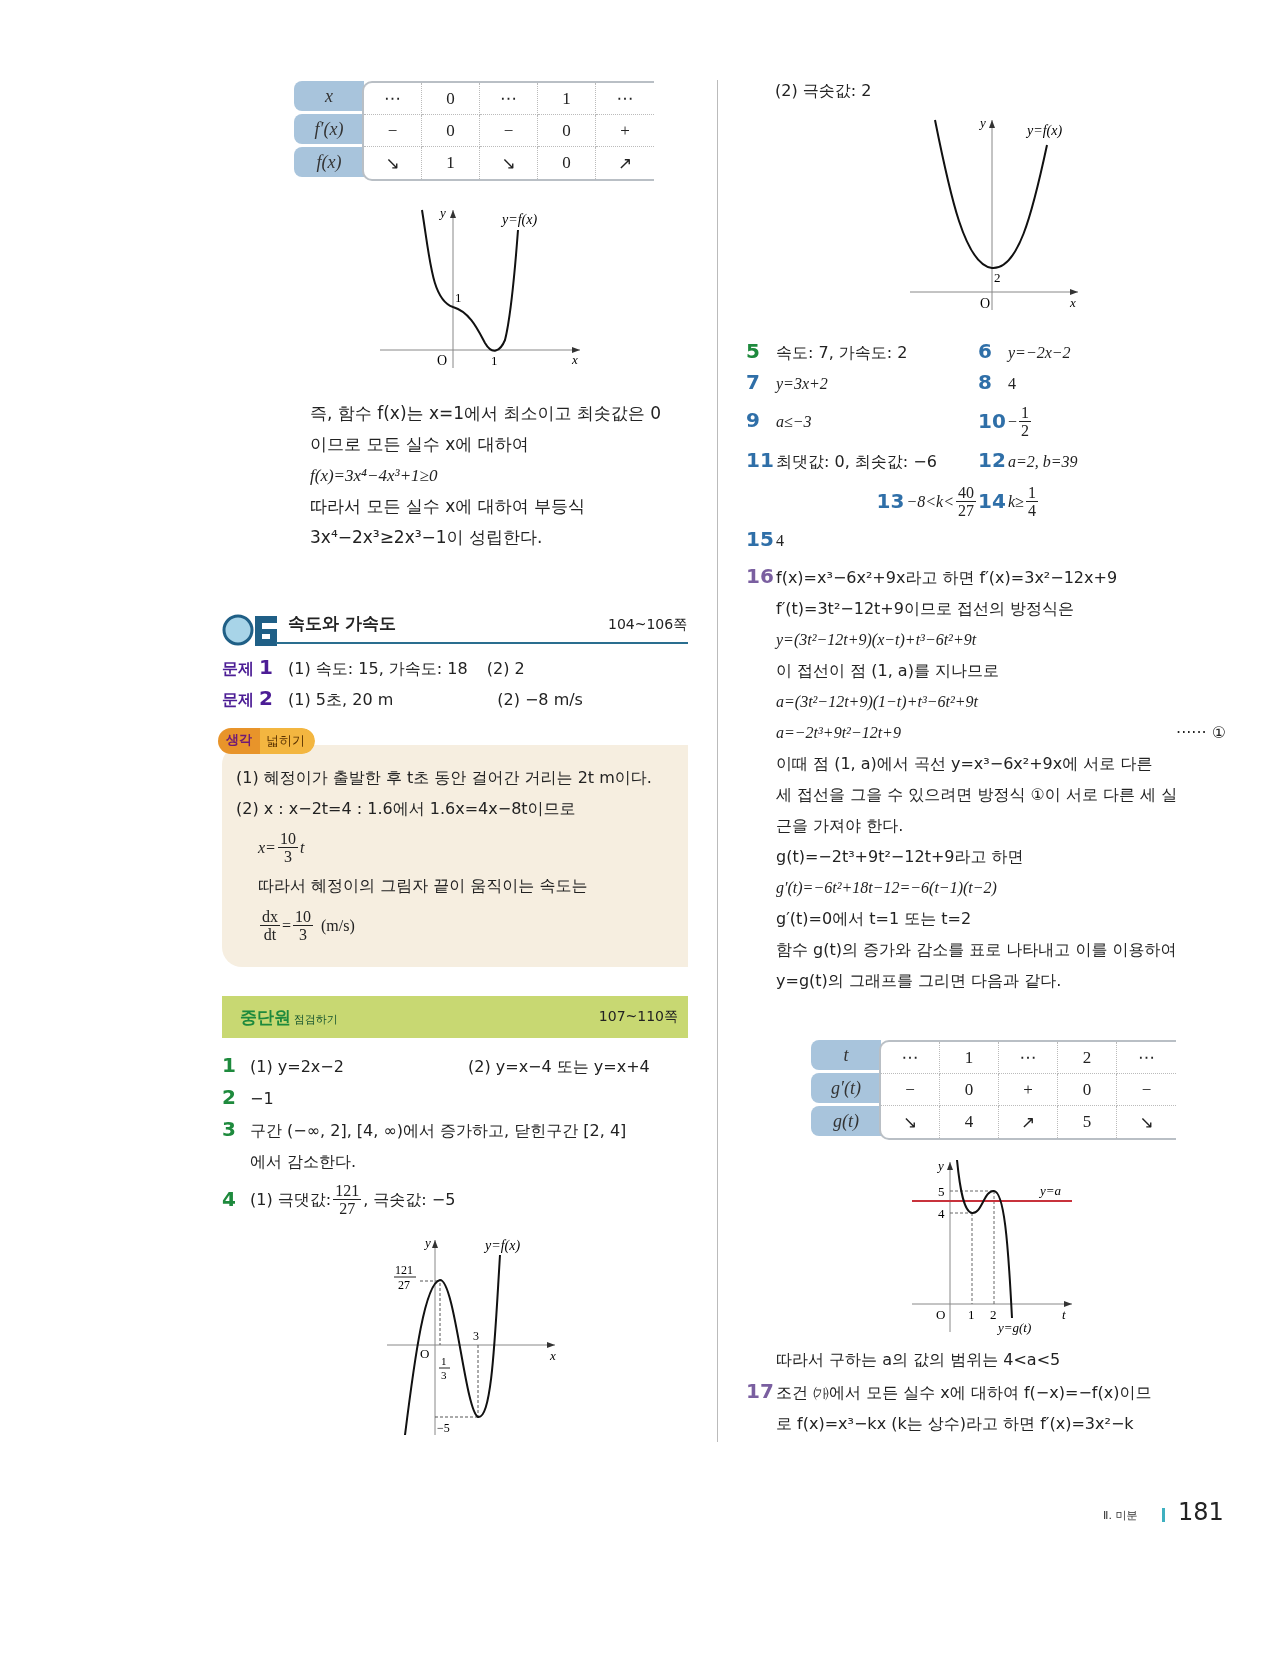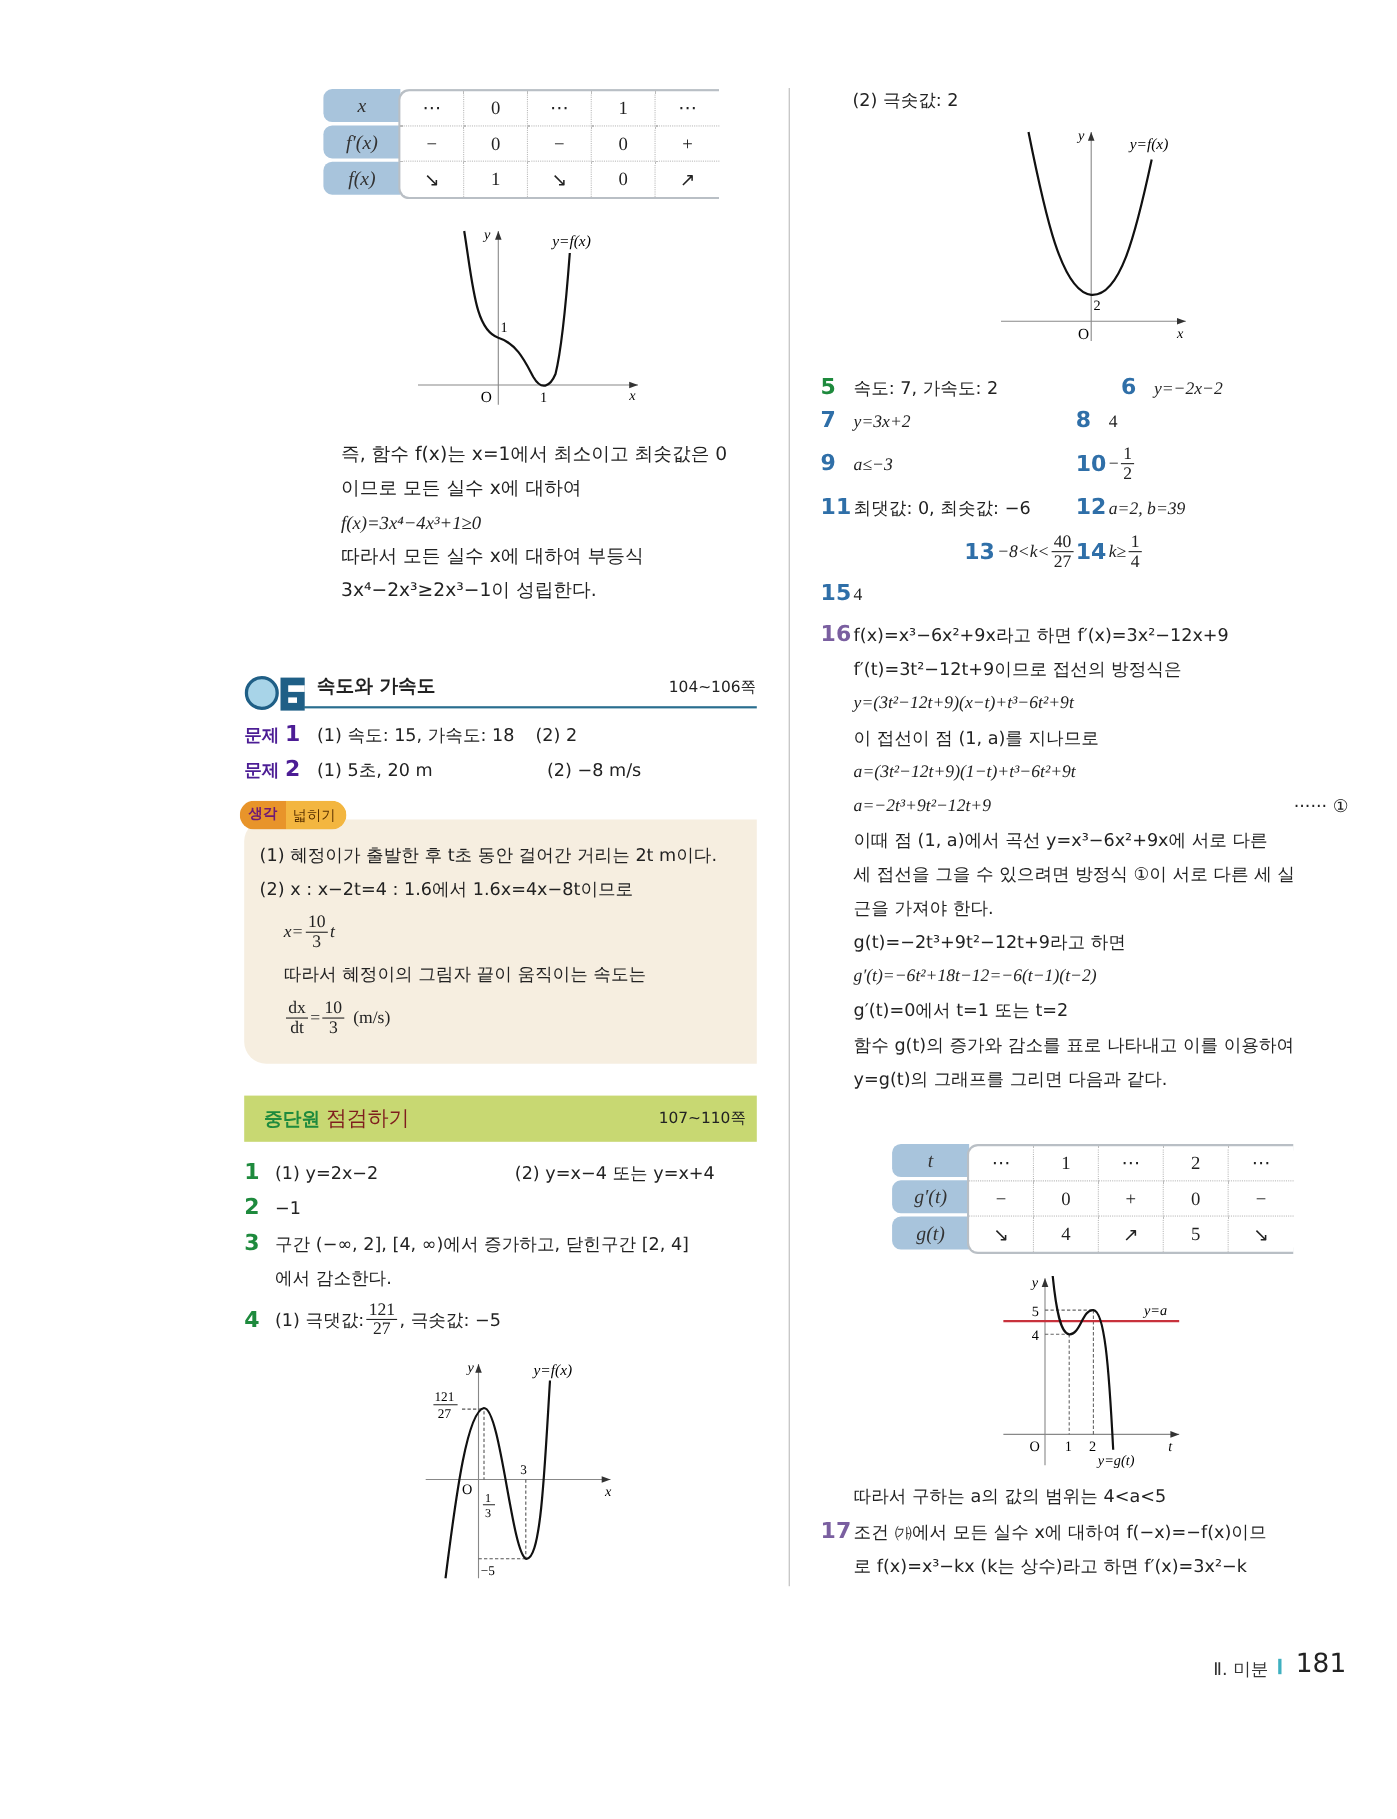--- a/index.html
+++ b/index.html
@@ -27,32 +27,32 @@
 
   
   .think-box { position:absolute; left: 222px; top: 745px; width: 466px; height: 222px; background: #f6eee0; border-radius: 20px 0 0 20px; }
   .think-tag { position:absolute; left: 218px; top: 728px; height: 26px; display:flex; border-radius: 13px; overflow: hidden; }
   .think-tag .a { background:#e8942a; color:#701a75; font-family:"DejaVu Sans",sans-serif; font-weight:bold; font-size: 13px; padding: 3px 8px; }
   .think-tag .b { background:#f3b640; color:#5a3200; font-family:"DejaVu Sans",sans-serif; font-size: 13px; padding: 4px 10px 3px 6px; border-radius: 0 13px 13px 0; }
 
   
   .unit-bar { position:absolute; left: 222px; top: 996px; width: 466px; height: 42px; background: #c8d872; display:flex; align-items:center; justify-content: space-between; padding: 0 10px 0 18px; }
   .unit-bar .t1 { font-family:"DejaVu Sans",sans-serif; font-weight:bold; color:#1e8a3d; font-size: 17px; }
-  .unit-bar .t2 { font-family:Liberation Sans, sans-serif; color:#7f1d1d; font-size: 19px; }
+  .unit-bar .t2 { font-family:Liberation Serif, serif; color:#14532d; font-size: 11px; }
   .unit-bar .pg { font-family:"DejaVu Sans",sans-serif; font-size: 14px; color:#222; }
 
   .num { font-family: "DejaVu Sans", sans-serif; font-weight: bold; font-size: 20px; display:inline-block; }
   .num.green { color: #1e8a3d; }
   .num.blue { color: #2f6fa8; }
   .num.purple { color: #7a5fa0; }
 
   .frac { display:inline-flex; flex-direction:column; align-items:center; vertical-align: middle; line-height: 17px; font-family:"Liberation Serif",serif; font-style: normal; margin: 0 2px; }
   .frac .n { border-bottom: 1px solid #222; padding: 0 2px; }
 
-  .footer-chap { position:absolute; left: 1103px; top: 1508px; font-family:"DejaVu Sans",sans-serif; font-size: 16px; color:#333; }
+  .footer-chap { position:absolute; left: 1103px; top: 1508px; font-family:"DejaVu Sans",sans-serif; font-size: 11px; color:#333; }
   .footer-bar { position:absolute; left: 1162px; top: 1508px; width: 3px; height: 14px; background:#3fb0c0; }
   .footer-page { position:absolute; left: 1178px; top: 1498px; font-family:"DejaVu Sans",sans-serif; font-size: 24px; color:#222; }
   svg text { font-family: "Liberation Serif", serif; }
 </style>
 </head>
 <body>
 
 <div class="col-divider"></div>
 
 <div class="vt" style="left:294px; top:81px;">
@@ -210,21 +210,21 @@
   <polygon points="82,5 79,13 85,13" fill="#333"></polygon>
   <path d="M25,5 C40,80 55,150 82,153 C108,155 122,100 137,30" fill="none" stroke="#111" stroke-width="2"></path>
   <text x="70" y="12" font-size="13" font-style="italic">y</text>
   <text x="117" y="20" font-size="14" font-style="italic">y=f(x)</text>
   <text x="84" y="167" font-size="13">2</text>
   <text x="70" y="193" font-size="14">O</text>
   <text x="160" y="192" font-size="13" font-style="italic">x</text>
 </svg>
 
 <div class="abs txt" style="left:746px; top:336px; font-size:16px; width:480px;">
-  <div style="display:flex; height:31px; gap:41px;">
+  <div style="display:flex; height:31px; align-items:center;">
     <span style="width:232px"><span class="num green" style="width:30px">5</span><span>속도: 7, 가속도: 2</span></span>
     <span><span class="num blue" style="width:30px">6</span><span class="math">y=−2x−2</span></span>
   </div>
   <div style="display:flex; height:31px; align-items:center;">
     <span style="width:232px"><span class="num blue" style="width:30px">7</span><span class="math">y=3x+2</span></span>
     <span><span class="num blue" style="width:30px">8</span><span class="m">4</span></span>
   </div>
   <div style="display:flex; height:46px; align-items:center;">
     <span style="width:232px"><span class="num blue" style="width:30px">9</span><span class="math">a≤−3</span></span>
     <span style="display:flex; align-items:center;">

